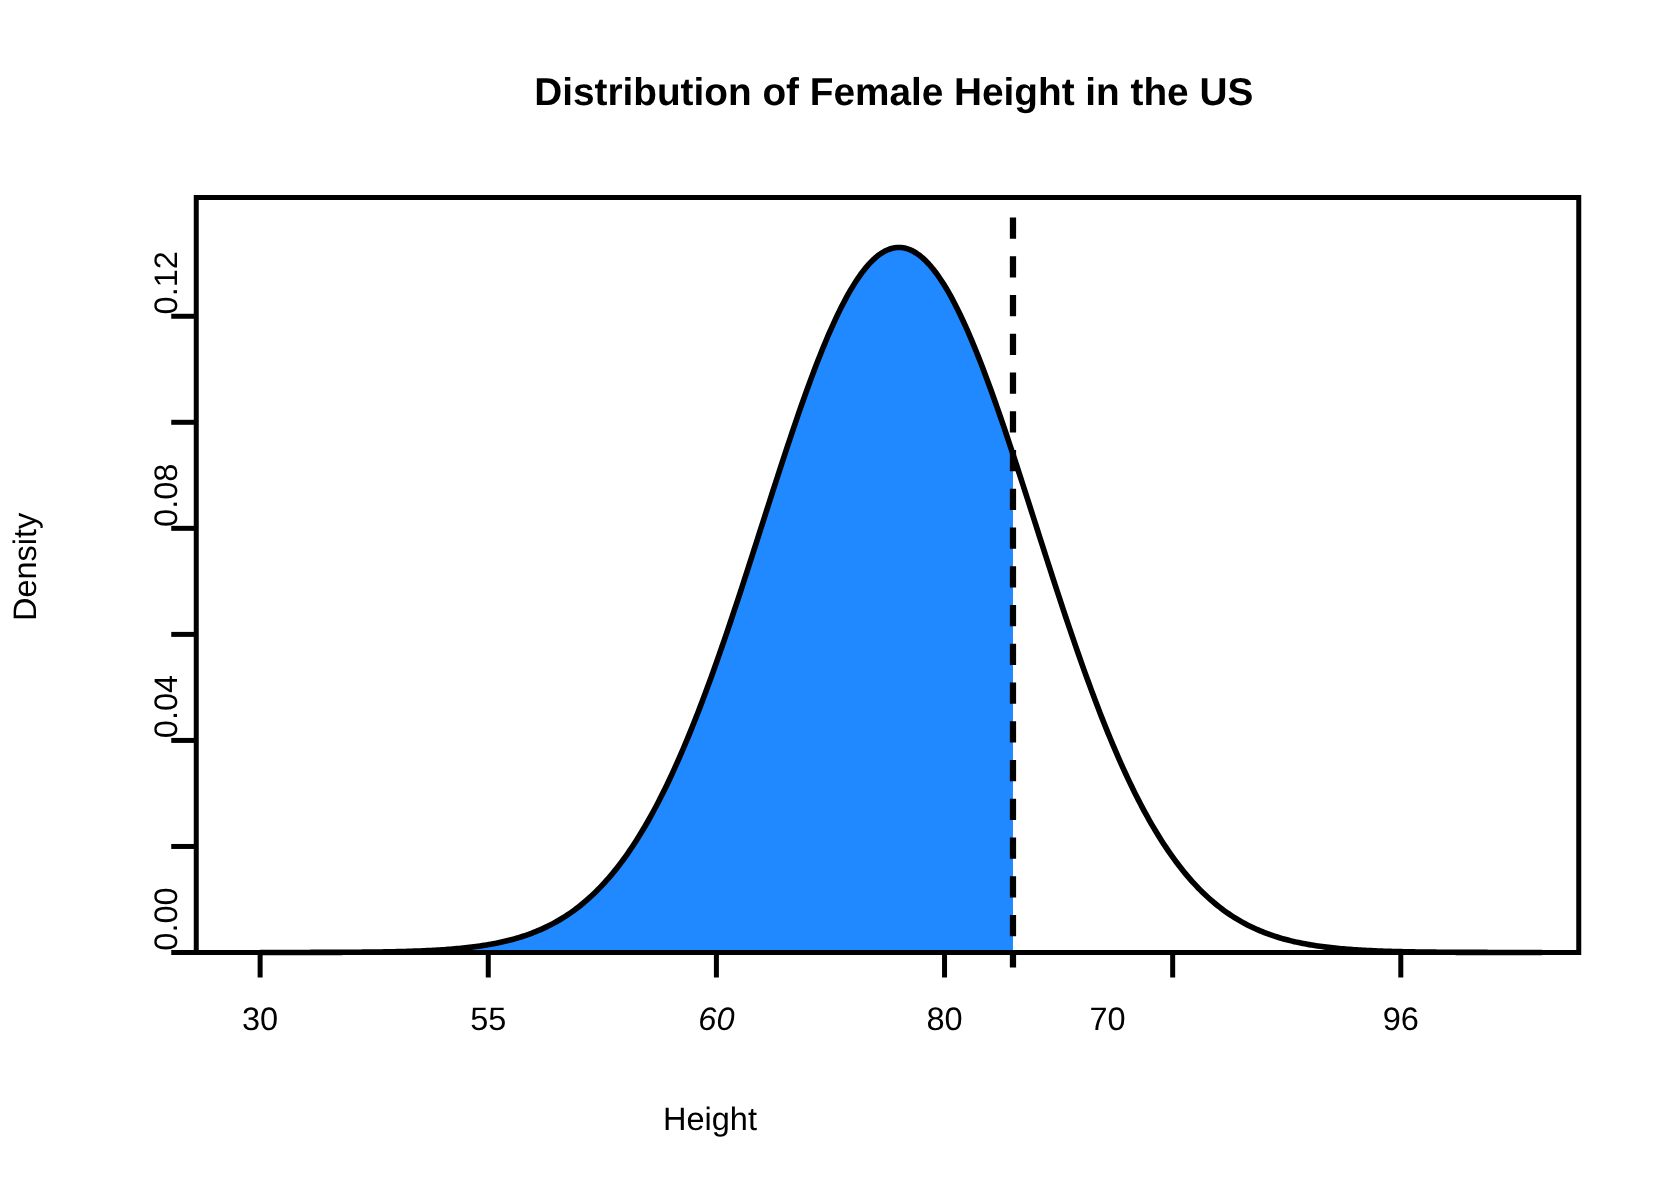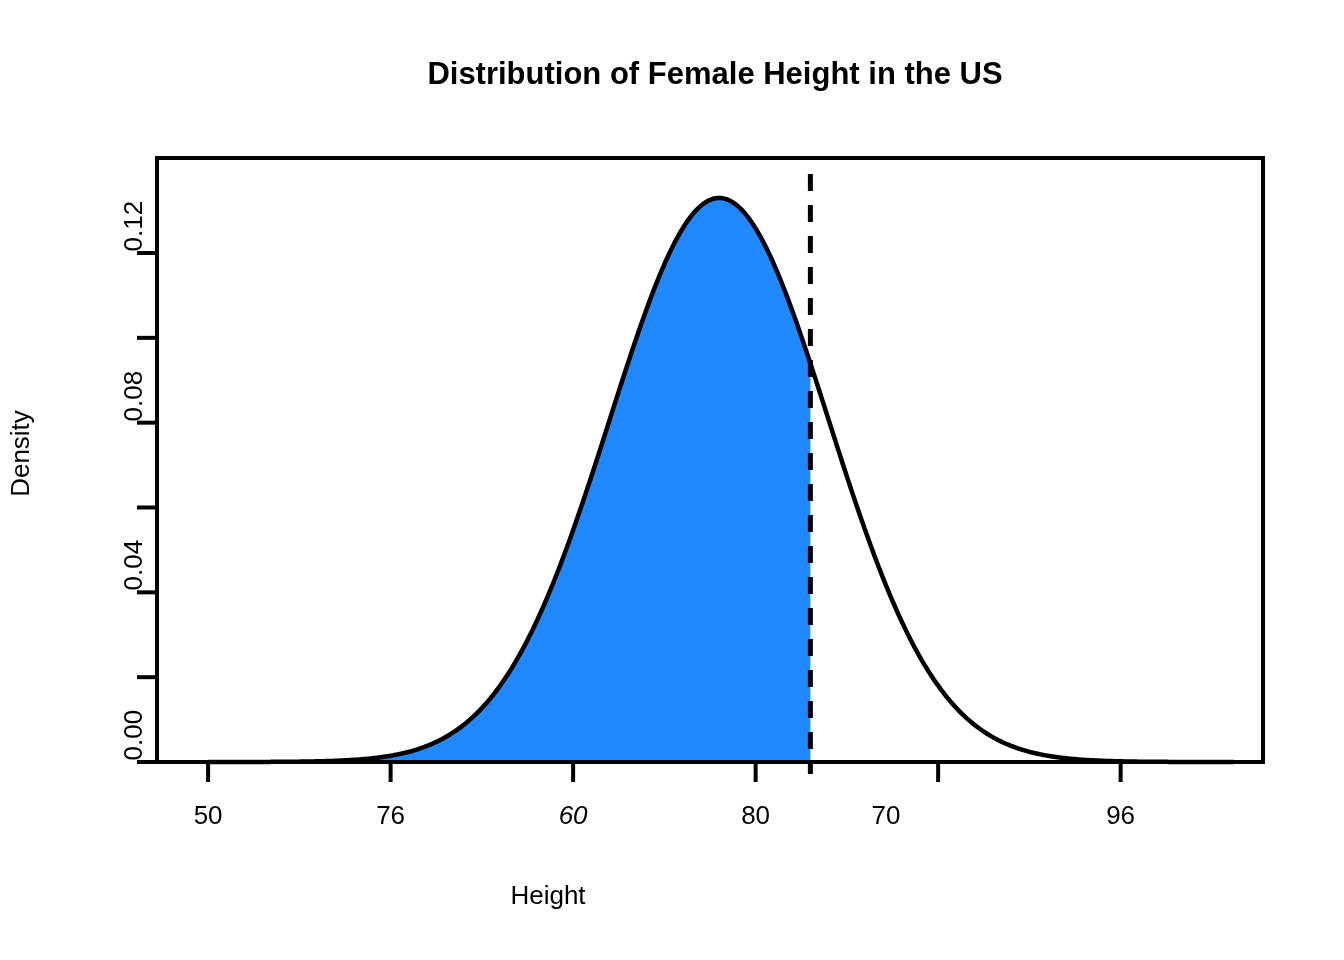--- a/index.html
+++ b/index.html
@@ -38,20 +38,21 @@
   }
   #xlab {
     position: absolute;
     left: 0;
     top: 880px;
     width: 1096px;
     text-align: center;
     font-size: 26px;
     font-family: "Liberation Sans", sans-serif;
     color: #000000;
+    padding-left: 20px;
   }
   #ylab {
     position: absolute;
     left: -50px;
     top: 438px;
     width: 140px;
     text-align: center;
     font-size: 26px;
     font-family: "Liberation Sans", sans-serif;
     color: #000000;
@@ -113,22 +114,22 @@
         <line x1="137.00" x2="157.00" y1="677.17" y2="677.17"></line>
         <line x1="137.00" x2="157.00" y1="592.34" y2="592.34"></line>
         <line x1="137.00" x2="157.00" y1="507.51" y2="507.51"></line>
         <line x1="137.00" x2="157.00" y1="422.67" y2="422.67"></line>
         <line x1="137.00" x2="157.00" y1="337.84" y2="337.84"></line>
         <line x1="137.00" x2="157.00" y1="253.01" y2="253.01"></line>
       </g>
   </svg>
 
   <div id="x-tick-labels">
-      <div class="tick-label-x" style="left: 208.1px;">50</div>
-      <div class="tick-label-x" style="left: 390.61px;">76</div>
+      <div class="tick-label-x" style="left: 208.1px;">30</div>
+      <div class="tick-label-x" style="left: 390.61px;">55</div>
       <div class="tick-label-x" style="left: 573.12px; font-style: italic;">60</div>
       <div class="tick-label-x" style="left: 755.63px;">80</div>
       <div class="tick-label-x" style="left: 886px;">70</div>
       <div class="tick-label-x" style="left: 1120.64px;">96</div>
     </div>
   <div id="y-tick-labels">
       <div class="tick-label-y" style="top: 745px;">0.00</div>
       <div class="tick-label-y" style="top: 575.34px;">0.04</div>
       <div class="tick-label-y" style="top: 405.67px;">0.08</div>
       <div class="tick-label-y" style="top: 236.01px;">0.12</div>

